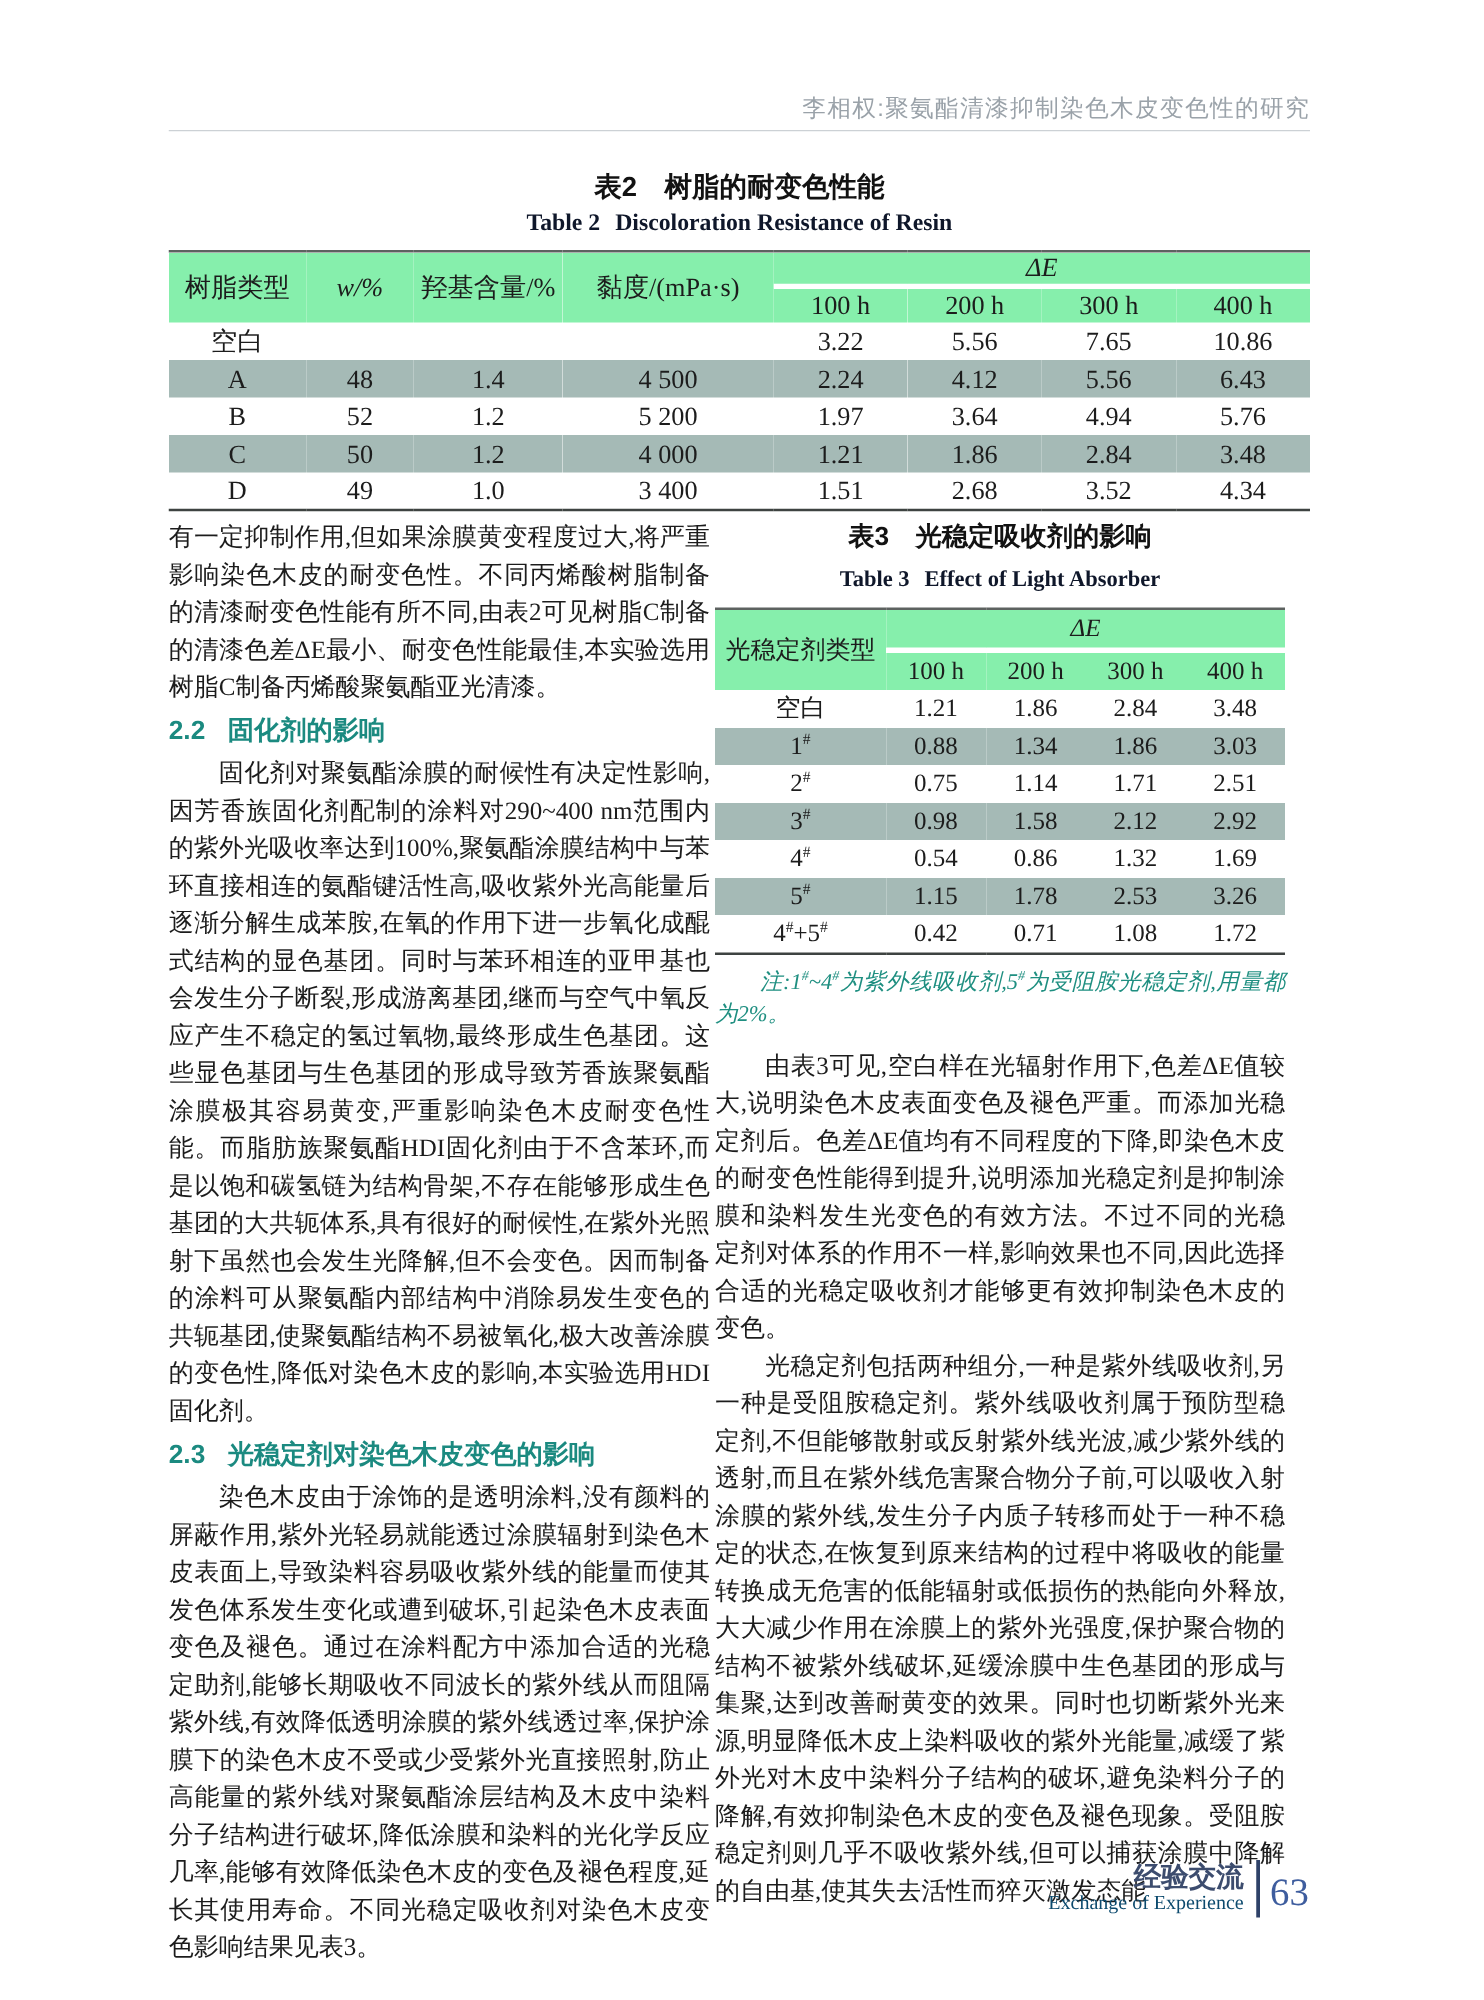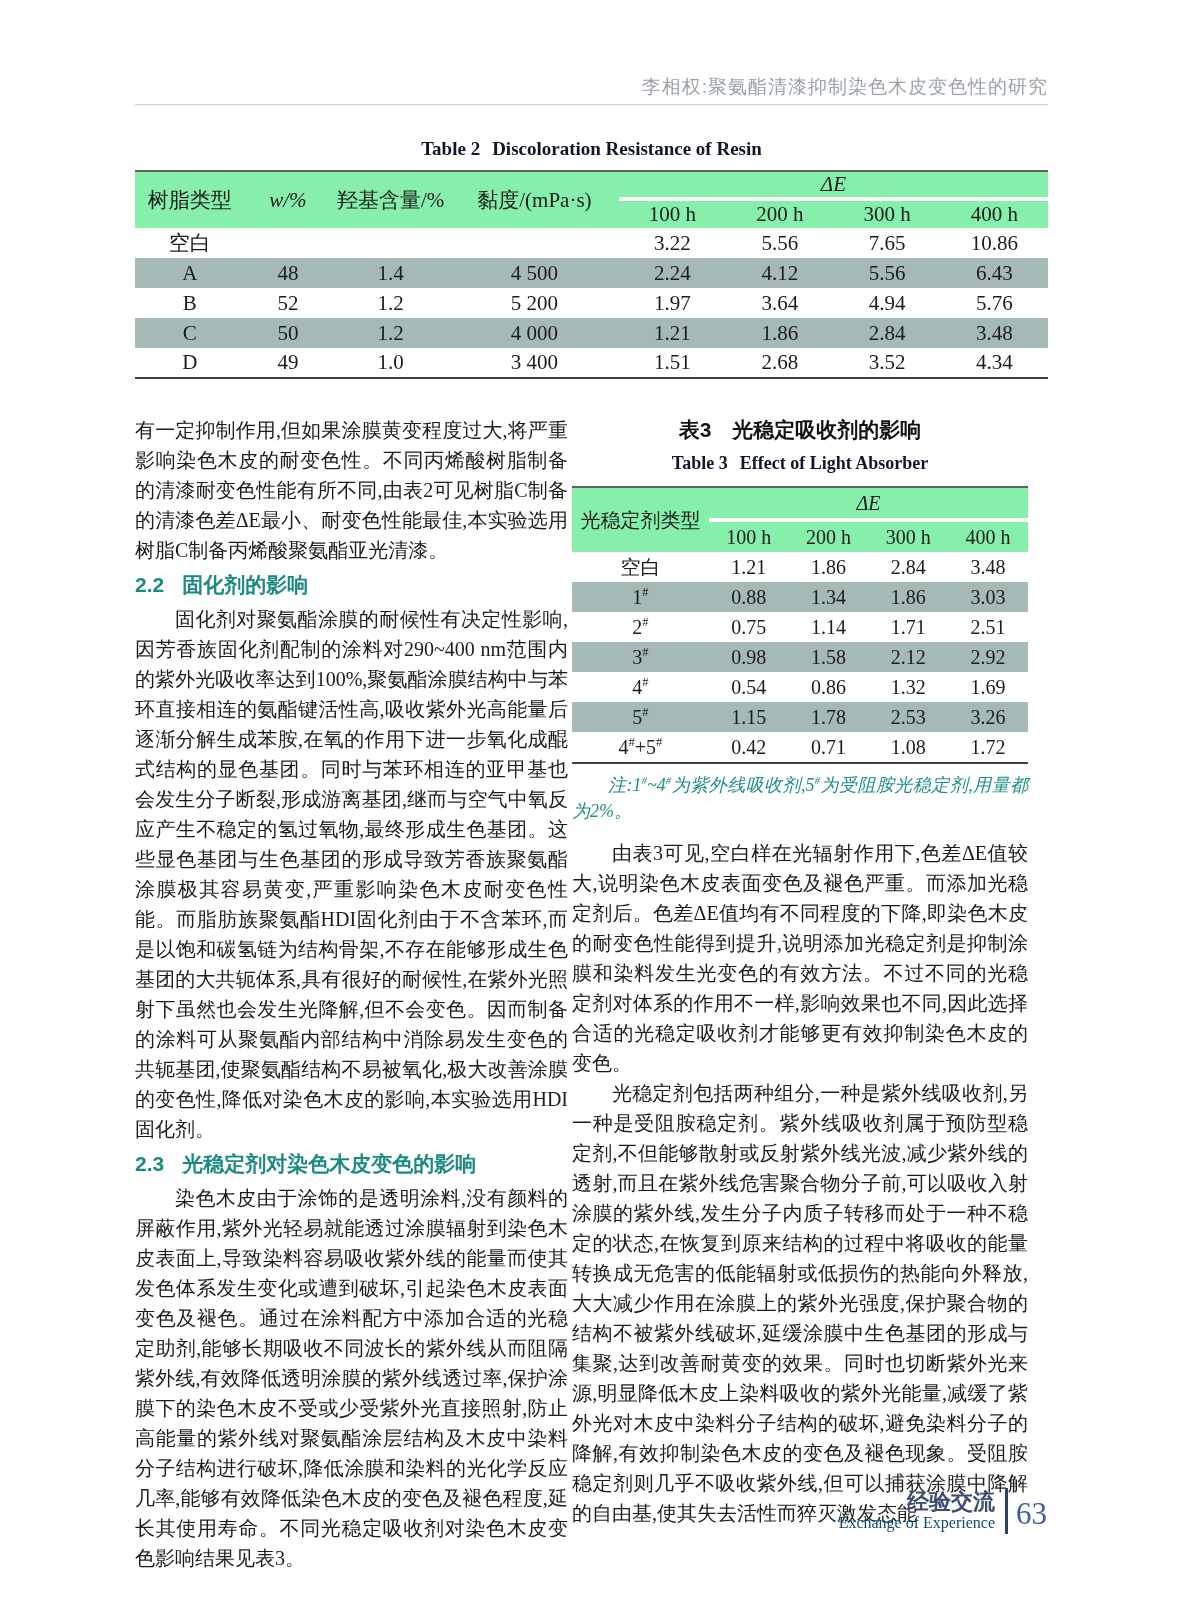--- a/index.html
+++ b/index.html
@@ -136,20 +136,21 @@
 </style>
 </head>
 <body>
 
 <div class="page">
 
   <div class="running-head">李相权:聚氨酯清漆抑制染色木皮变色性的研究</div>
   <div class="head-rule"></div>
 
   <div class="t2-block">
+    <div class="tbl-title-zh">表2　树脂的耐变色性能</div>
     <div class="tbl-title-en">
       <span class="lbl">Table 2</span><span>Discoloration Resistance of Resin</span>
     </div>
     <table class="datatable">
       <colgroup>
         <col style="width:12%">
           <col style="width:9.5%">
           <col style="width:13%">
           <col style="width:18.5%">
         <col style="width:11.75%">

